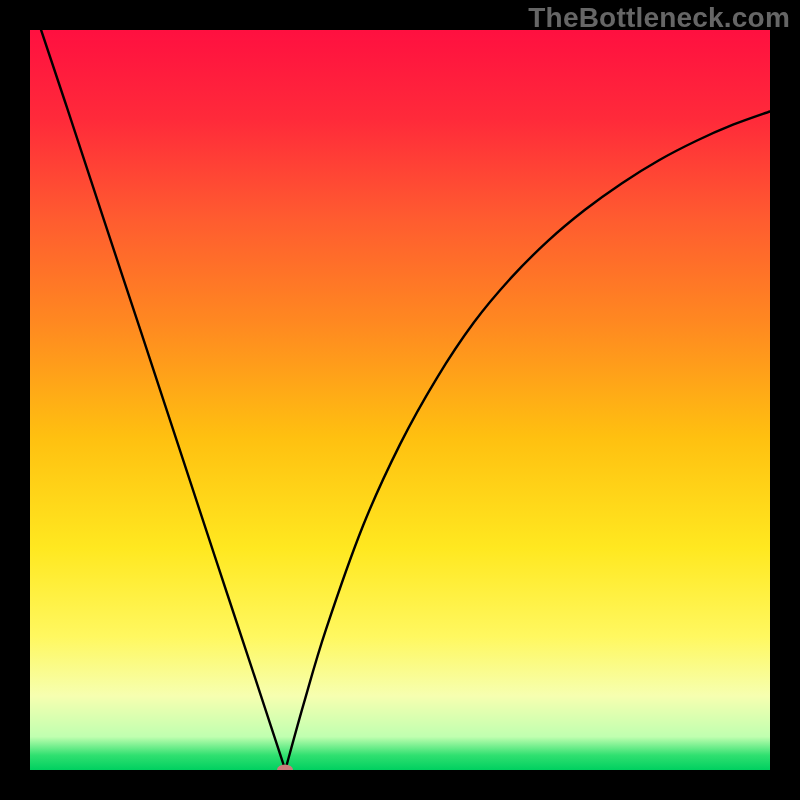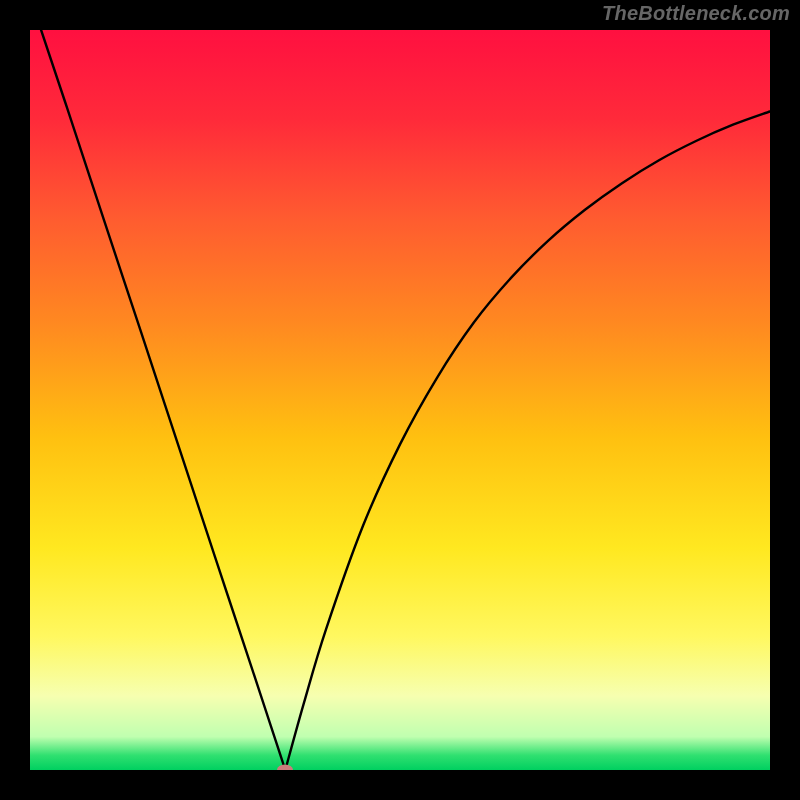--- a/index.html
+++ b/index.html
@@ -15,25 +15,24 @@
     position: relative;
     width: 800px;
     height: 800px;
     background: #000;
   }
   .watermark {
     position: absolute;
     top: 2px;
     right: 10px;
     color: #666;
-    font-size: 20px;
+    font-size: 28px;
     font-weight: bold;
     letter-spacing: 0.2px;
     z-index: 5;
-    font-style: italic;
   }
   .plot-area {
     position: absolute;
     left: 30px;
     top: 30px;
     width: 740px;
     height: 740px;
     overflow: hidden;
   }
   svg {

